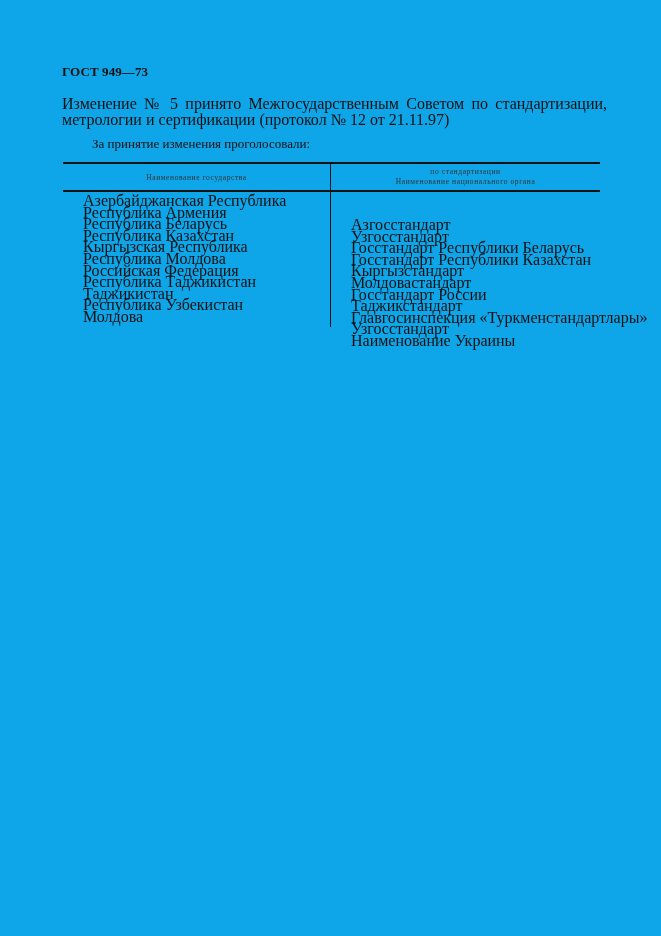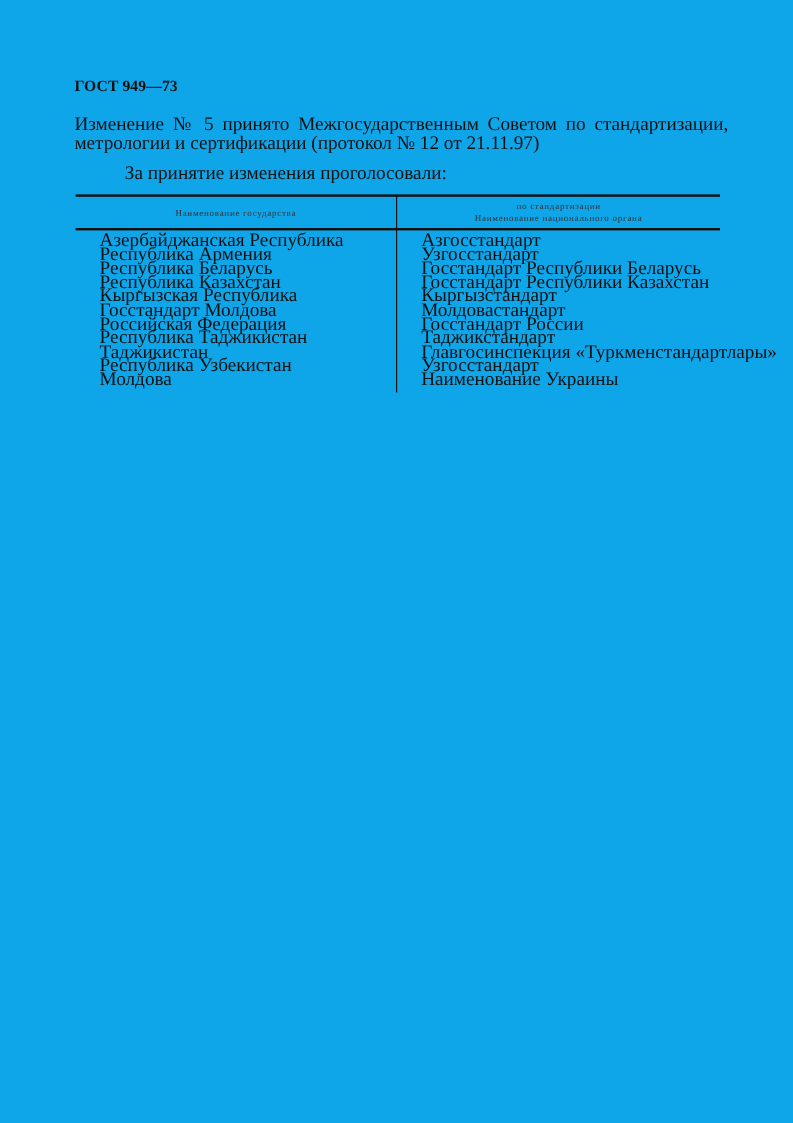--- a/index.html
+++ b/index.html
@@ -36,22 +36,21 @@
       width: 545px;
       font-size: 16px;
       font-weight: normal;
       line-height: 16px;
       text-align: justify;
     }
     .voted-intro {
       position: absolute;
       left: 92px;
       top: 136px;
-      font-size: 16px;
-      margin-left: 12px;
+      font-size: 13px;
     }
     .vote-table {
       position: absolute;
       left: 63px;
       top: 162px;
       width: 537px;
     }
     .rule-top {
       position: absolute;
       left: 0; top: 0;
@@ -89,21 +88,21 @@
       left: 268px; width: 269px;
       top: 5px;
     }
     .col {
       position: absolute;
       top: 33px;
       font-size: 16px;
       line-height: 11.6px;
     }
     .col-left { left: 20px; }
-    .col-right { left: 288px; }
+    .col-right { left: 288px; margin-top: 24px; }
     .cell { display: block; white-space: nowrap; }
   </style>
 </head>
 <body>
 
 <div class="page">
 
   <div class="doc-code">ГОСТ 949—73</div>
 
   <div class="amendment">Изменение № 5 принято Межгосударственным Советом по стандартизации, метрологии и сертификации (протокол № 12 от 21.11.97)</div>
@@ -120,21 +119,21 @@
       <span class="cell">по стандартизации</span>
       <span class="cell">Наименование национального органа</span>
     </div>
 
     <div class="col col-left">
       <span class="cell">Азербайджанская Республика</span>
       <span class="cell">Республика Армения</span>
       <span class="cell">Республика Беларусь</span>
       <span class="cell">Республика Казахстан</span>
       <span class="cell">Кыргызская Республика</span>
-      <span class="cell">Госстандарт Молдова</span>
+      <span class="cell">Республика Молдова</span>
       <span class="cell">Российская Федерация</span>
       <span class="cell">Республика Таджикистан</span>
       <span class="cell">Таджикистан</span>
       <span class="cell">Республика Узбекистан</span>
       <span class="cell">Молдова</span>
     </div>
 
     <div class="col col-right">
       <span class="cell">Азгосстандарт</span>
       <span class="cell">Узгосстандарт</span>

